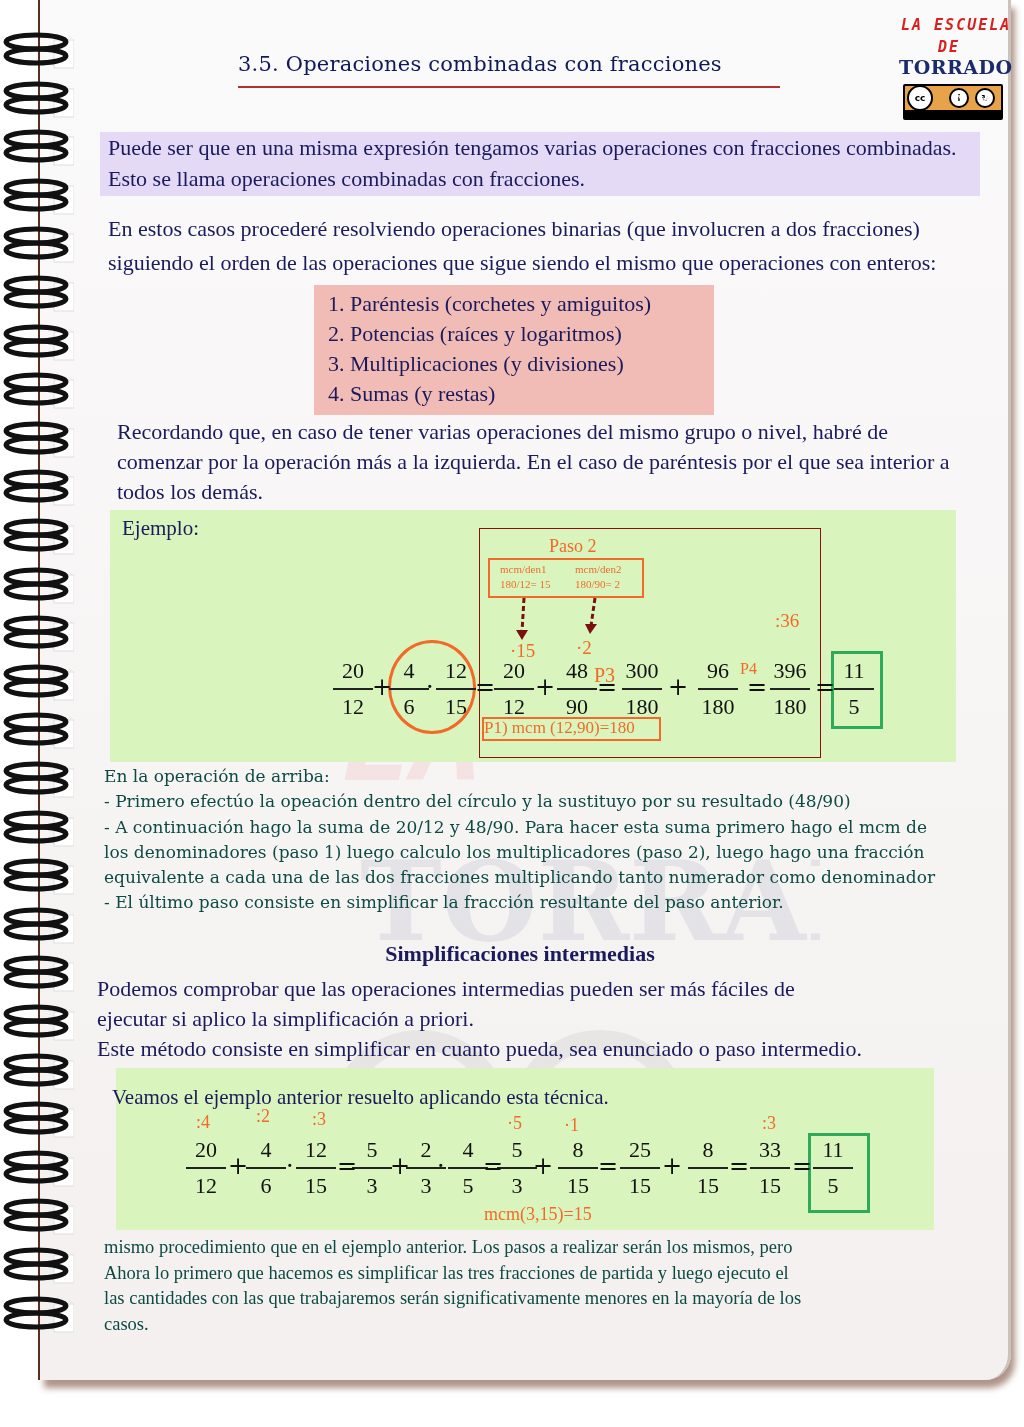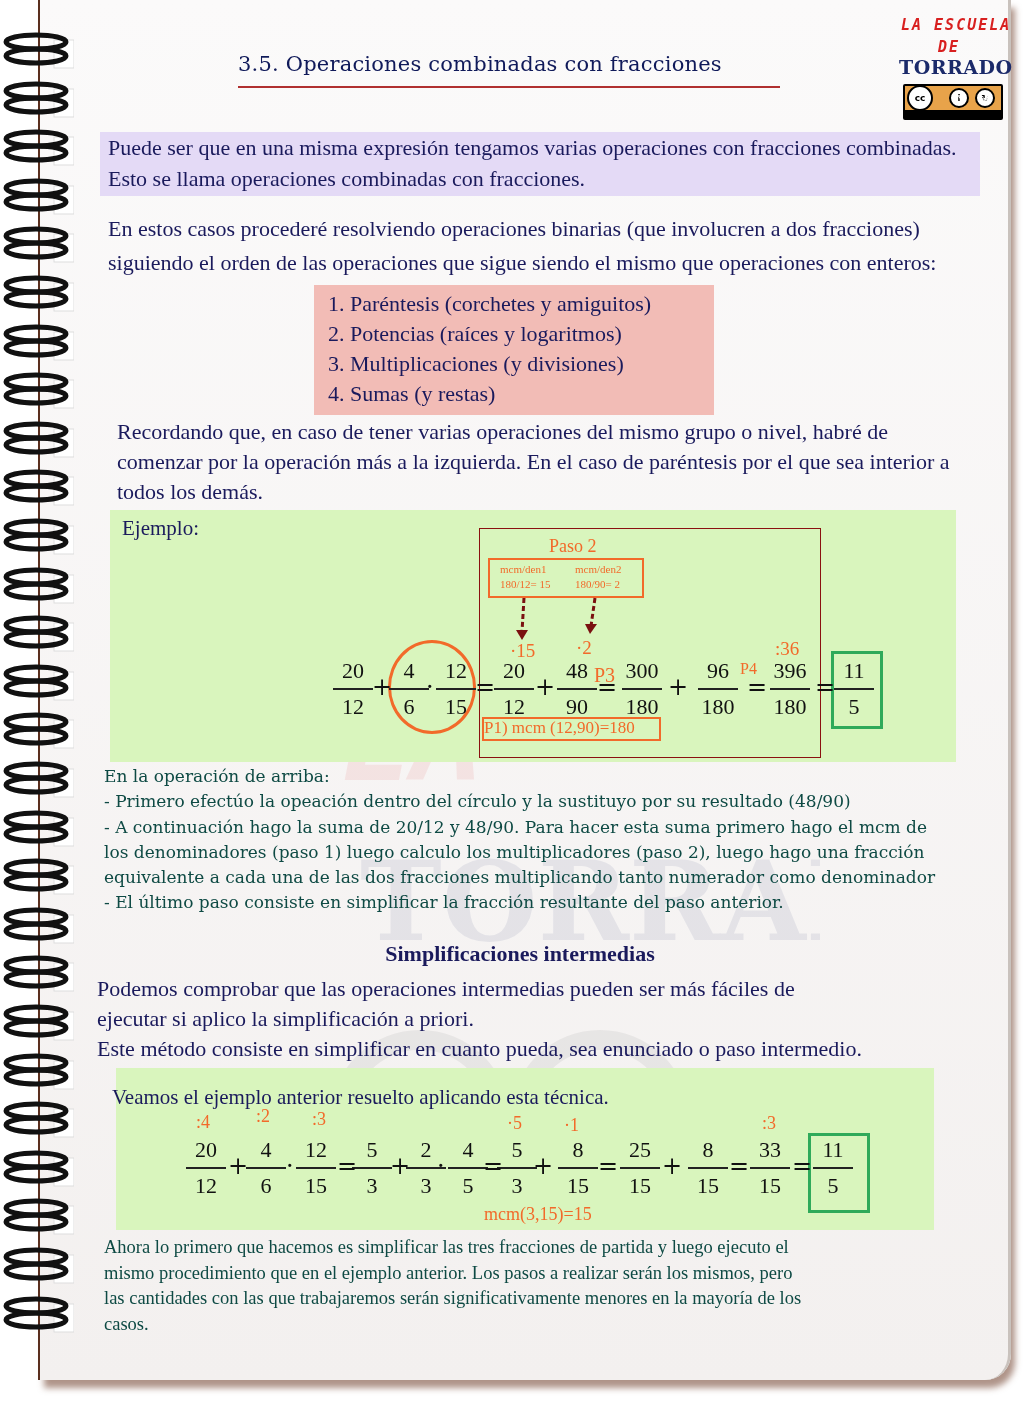--- a/index.html
+++ b/index.html
@@ -249,21 +249,21 @@
   <div class="ann" style="left:85px;top:18px;font-size:11px;">180/90= 2</div>
 </div>
 <svg style="position:absolute;left:510px;top:596px;width:100px;height:46px;">
   <line x1="14" y1="2" x2="12" y2="36" stroke="#7a1010" stroke-width="3" stroke-dasharray="5,3"></line>
   <polygon points="6,34 18,34 12,44" fill="#7a1010"></polygon>
   <line x1="85" y1="2" x2="81" y2="30" stroke="#7a1010" stroke-width="3" stroke-dasharray="5,3"></line>
   <polygon points="75,28 87,28 80,38" fill="#7a1010"></polygon>
 </svg>
 <div class="ann" style="left:510px;top:640px;text-align:center;">·15</div>
 <div class="ann" style="left:576px;top:637px;">·2</div>
-<div class="ann" style="left:775px;top:638px;">:36</div>
+<div class="ann" style="left:775px;top:610px;">:36</div>
 <div class="ann" style="left:594px;top:664px;font-size:20px;">P3</div>
 <div class="ann" style="left:740px;top:660px;font-size:16px;">P4</div>
 <div class="annbox" style="left:482px;top:717px;width:175px;height:20px;">
   <div class="ann" style="left:0px;top:-1px;font-size:17px;white-space:nowrap;">P1) mcm (12,90)=180</div>
 </div>
 <div class="circle" style="left:388px;top:640px;width:82px;height:88px;"></div>
 <div class="gbox" style="left:831px;top:651px;width:46px;height:72px;"></div>
 <div id="ex1-math">
     <div class="frac math" style="left: 331px; top: 656px;">
       <span class="n">20</span>
@@ -414,17 +414,17 @@
     <div class="op" style="left: 792px; top: 1152px;">=</div>
     <div class="ann" style="left: 196px; top: 1112px; font-size: 18px;">:4</div>
     <div class="ann" style="left: 256px; top: 1106px; font-size: 18px;">:2</div>
     <div class="ann" style="left: 312px; top: 1109px; font-size: 18px;">:3</div>
     <div class="ann" style="left: 507px; top: 1113px; font-size: 18px;">·5</div>
     <div class="ann" style="left: 564px; top: 1115px; font-size: 18px;">·1</div>
     <div class="ann" style="left: 762px; top: 1113px; font-size: 18px;">:3</div>
   </div>
 
 <div class="txt p-end">
+  <div>mismo procedimiento que en el ejemplo anterior. Los pasos a realizar serán los mismos, pero</div>
   <div>Ahora lo primero que hacemos es simplificar las tres fracciones de partida y luego ejecuto el</div>
-  <div>mismo procedimiento que en el ejemplo anterior. Los pasos a realizar serán los mismos, pero</div>
   <div>las cantidades con las que trabajaremos serán significativamente menores en la mayoría de los</div>
   <div>casos.</div>
 </div>
 
 </body></html>

